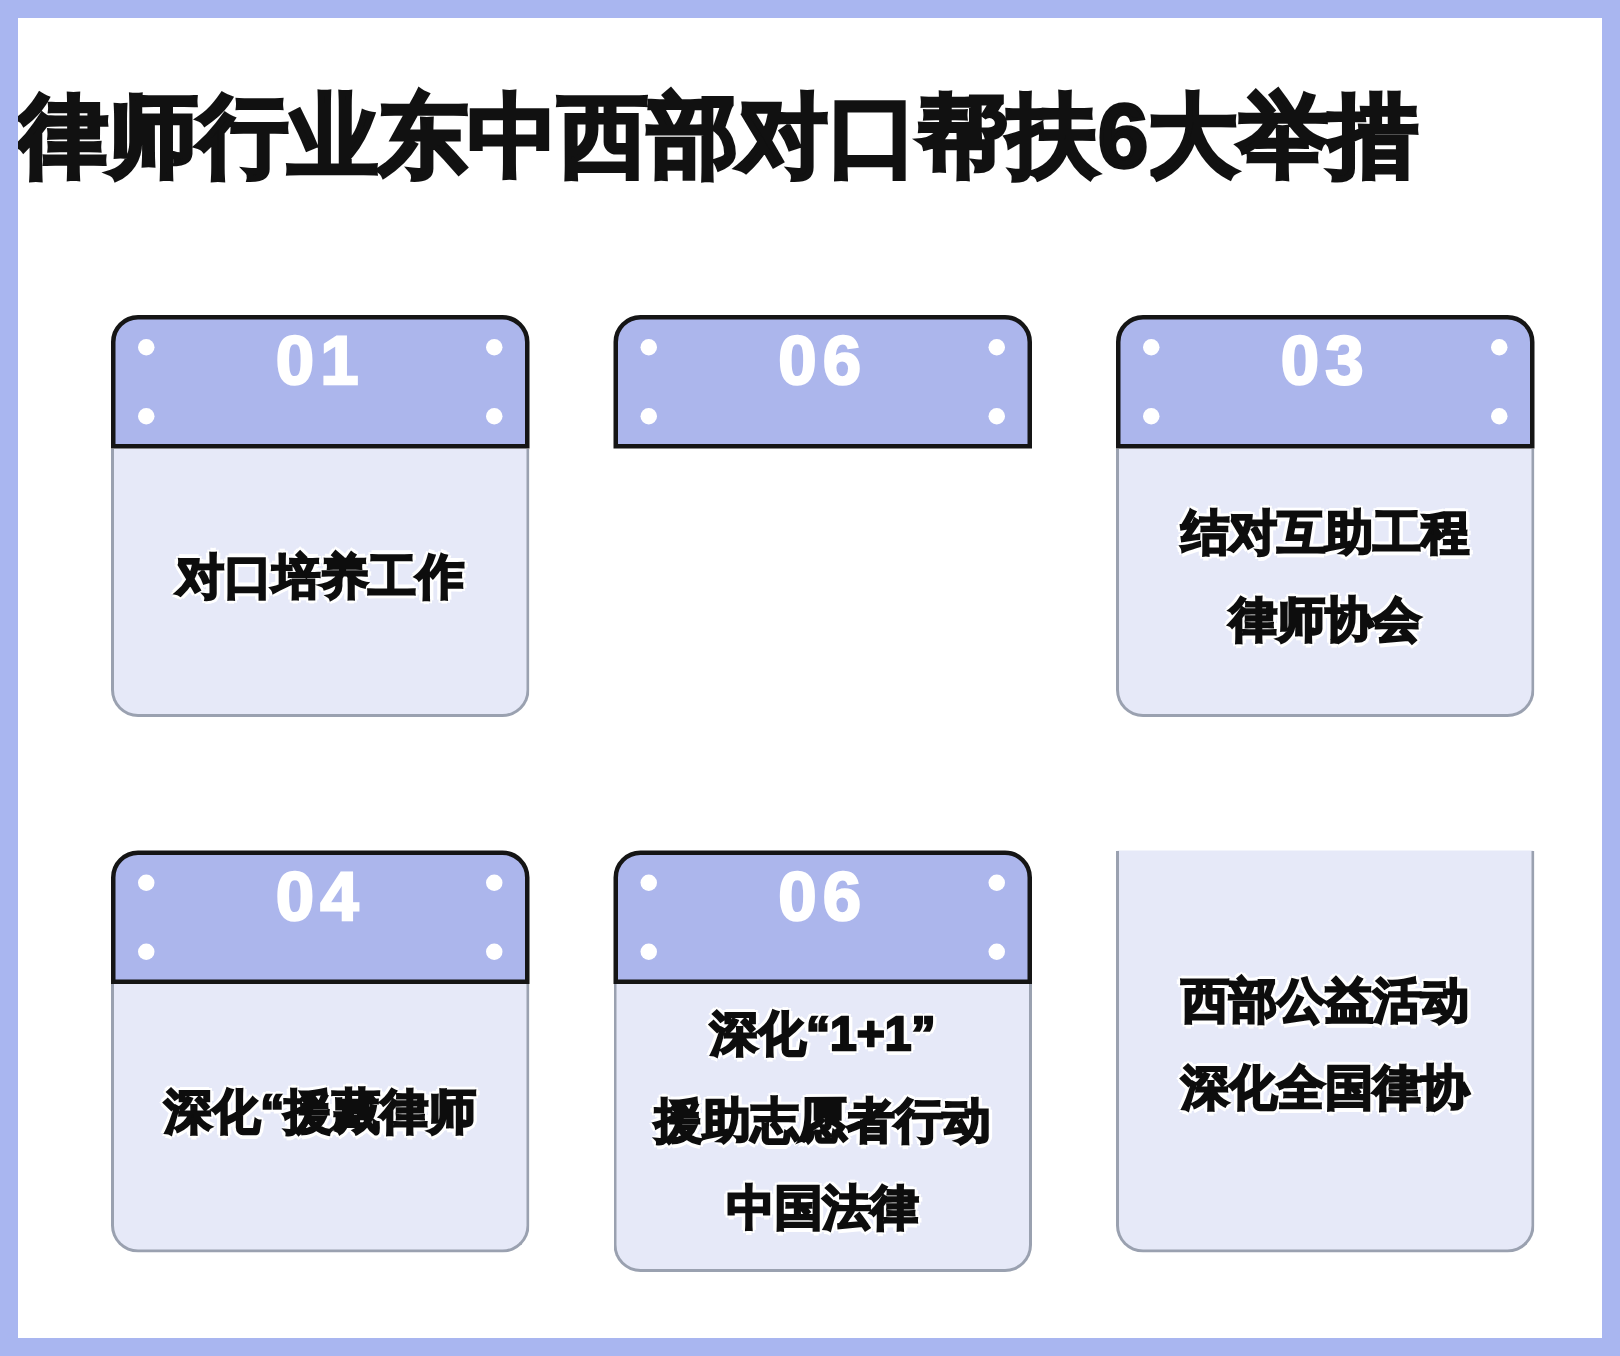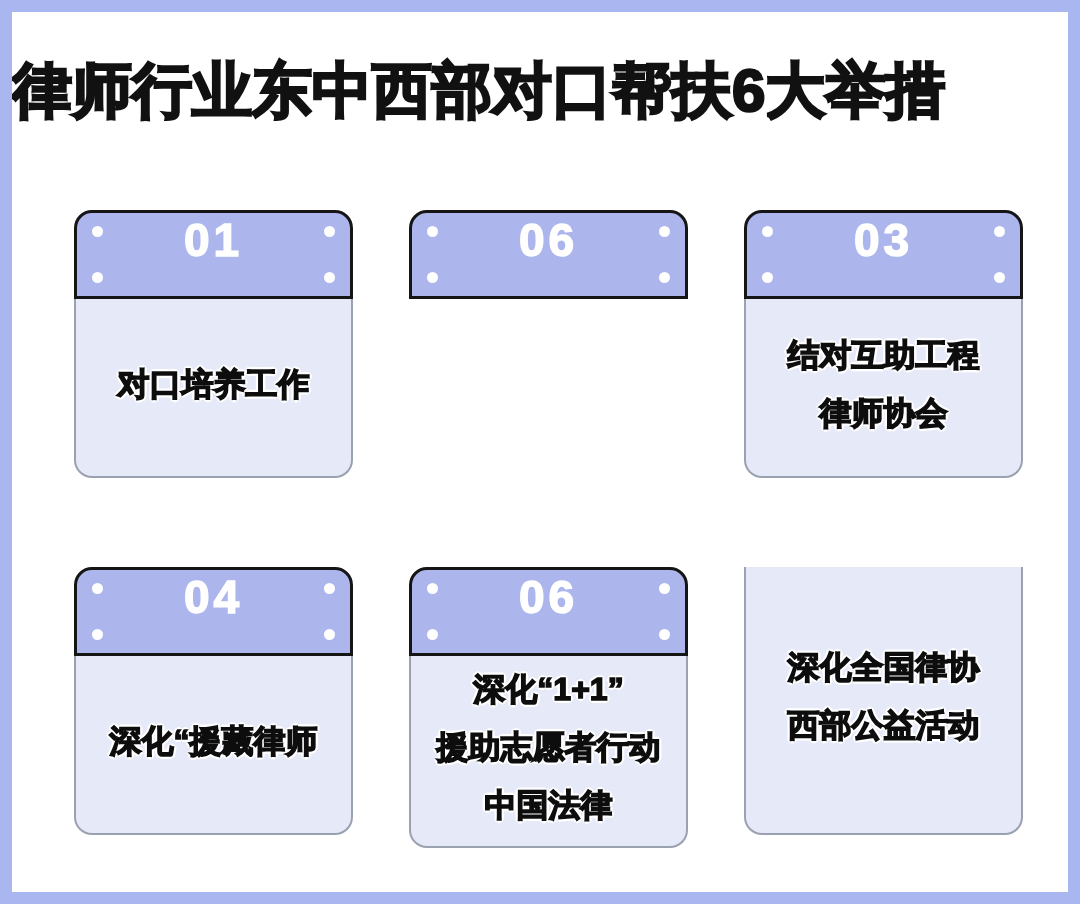--- a/index.html
+++ b/index.html
@@ -172,19 +172,19 @@
       </div>
       <div class="card-body">
         <div class="card-line">深化“1+1”</div>
         <div class="card-line">援助志愿者行动</div>
         <div class="card-line">中国法律</div>
       </div>
     </div>
 
     <div class="card">
       <div class="card-body">
+        <div class="card-line">西部公益活动</div>
         <div class="card-line">深化全国律协</div>
-        <div class="card-line">西部公益活动</div>
       </div>
     </div>
 
   </div>
 </div>
 
 </body></html>

